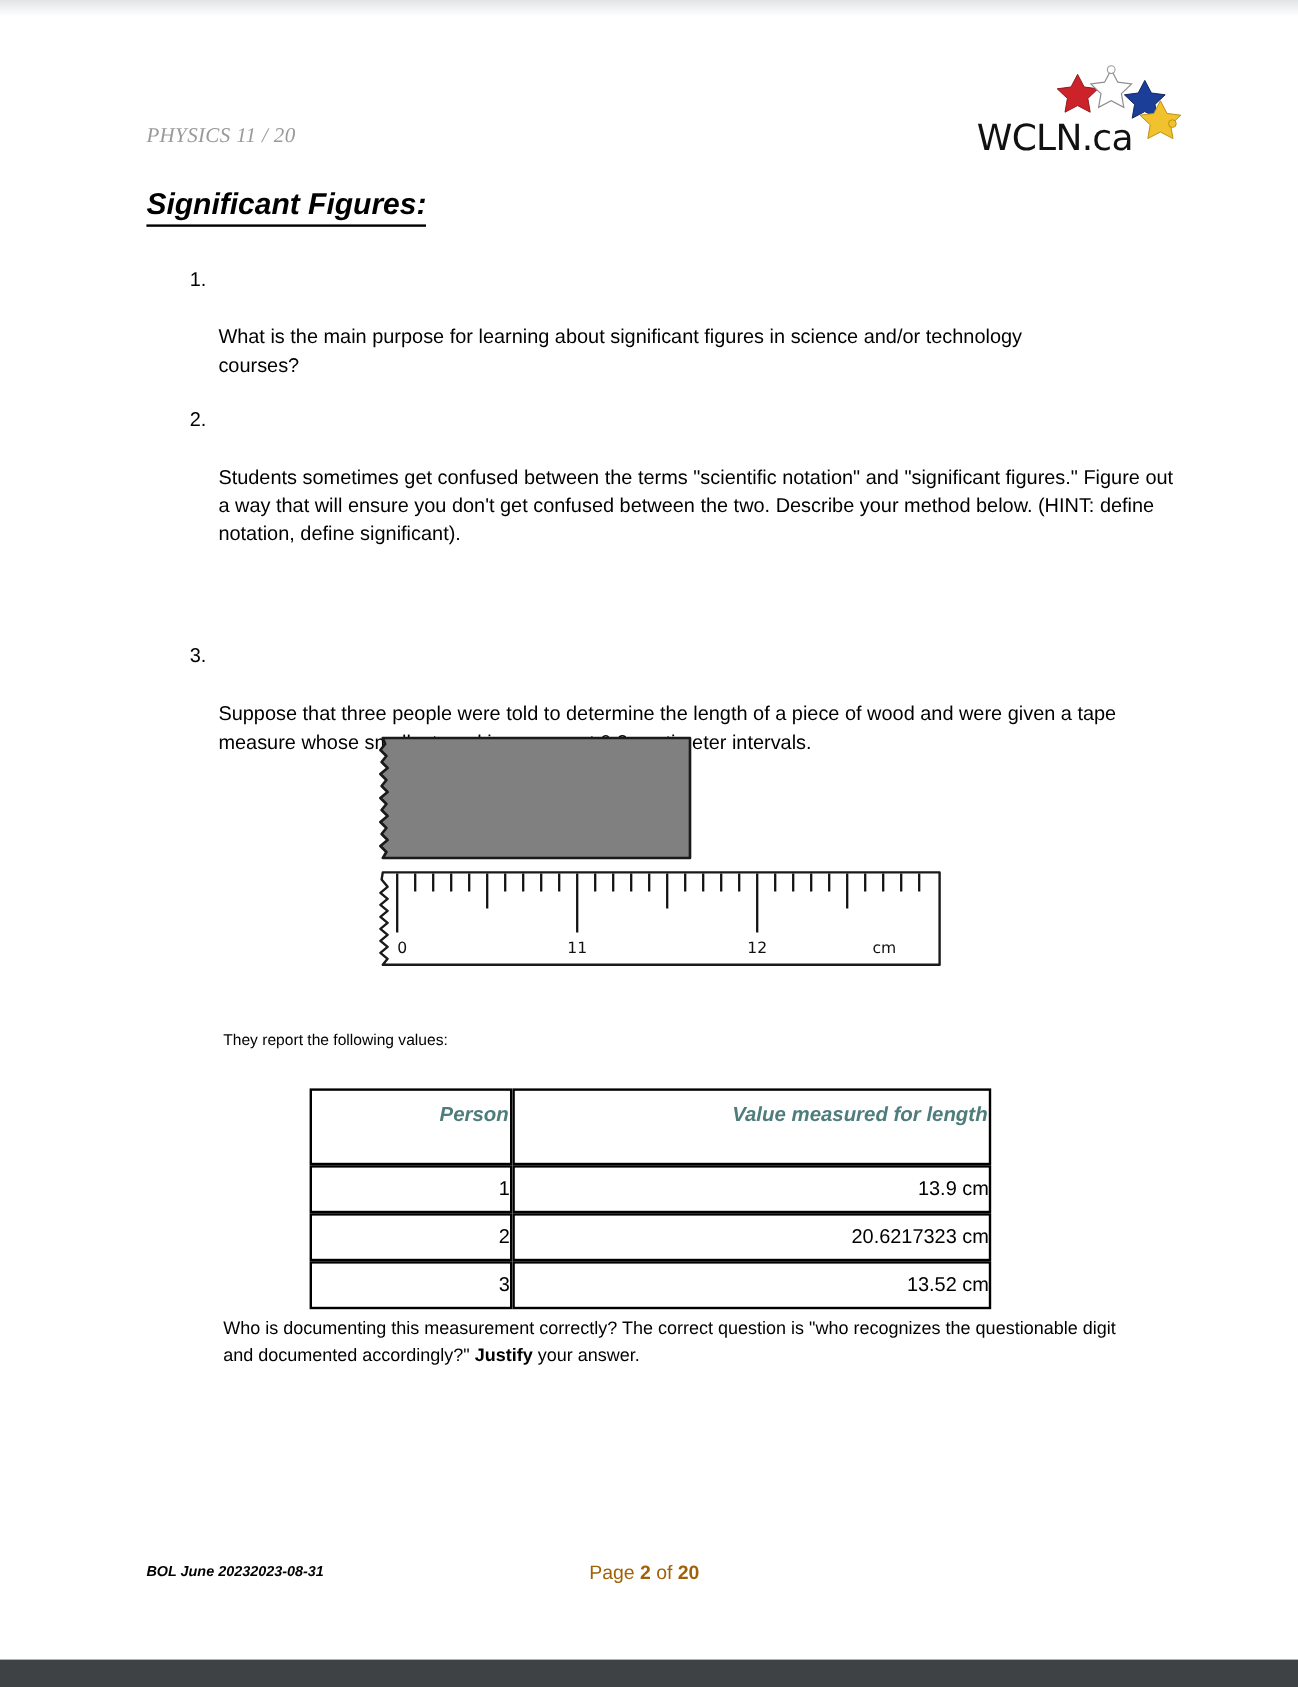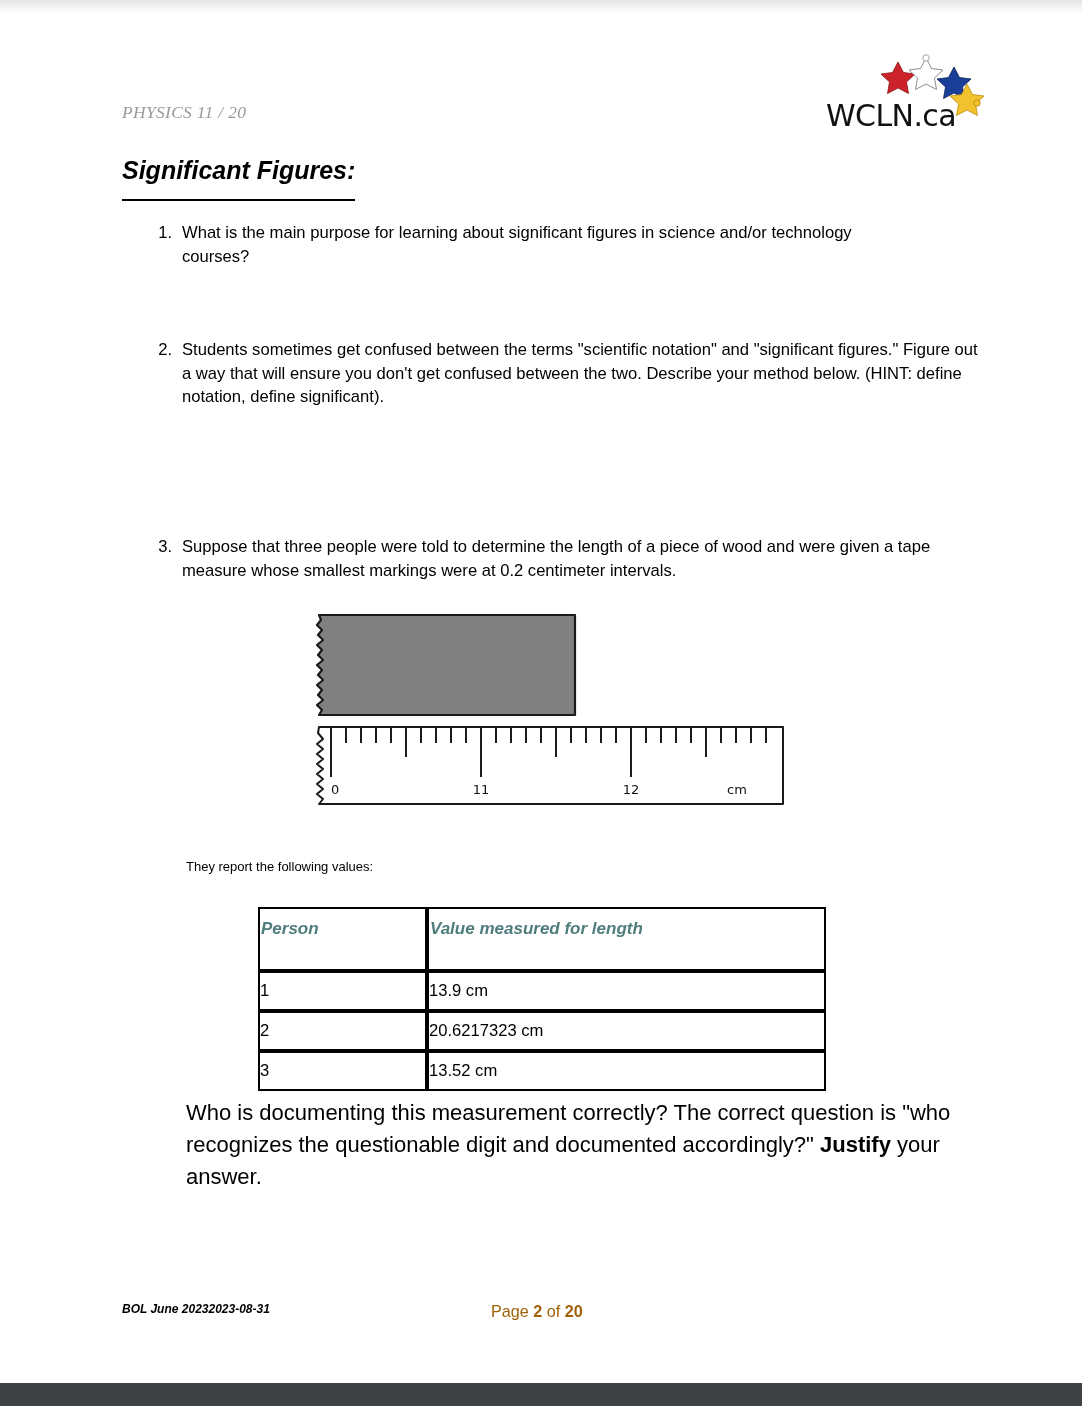--- a/index.html
+++ b/index.html
@@ -56,59 +56,59 @@
     top: 40px; left: 810px;
     width: 180px; height: 82px;
   }
   #logo-stars {
     position: absolute;
     top: 0px; left: 58px;
     width: 118px; height: 62px;
   }
   #logo-word {
     position: absolute;
-    top: 44px; left: 16px;
+    top: 44px; left: 4px;
     font-family: "DejaVu Sans", sans-serif;
     font-size: 30px;
     letter-spacing: -.6px;
     white-space: nowrap;
     color: #111111;
   }
   #logo-word .ca { color: #111111; }
 
   
   #section-title {
     position: absolute;
     top: 142px; left: 122px;
     font-size: 25px;
     font-weight: bold;
     font-style: italic;
     color: #000000;
     border-bottom: 2px solid #000000;
-    padding-bottom: 15px;
+    padding-bottom: 3px;
     line-height: 1.12;
     white-space: nowrap;
   }
 
   
   .qitem {
     position: absolute;
     display: flex;
     font-size: 16.6px;
     line-height: 1.42;
     color: #000000;
   }
   .qnum {
     width: 32px;
     flex: 0 0 32px;
     text-align: right;
     padding-right: 10px;
     box-sizing: border-box;
   }
-  .qtext { flex: 1 1 auto; }
+  .qtext { flex: 1 1 auto; margin-top: 48px; }
 
   #q1 { top: 207px; left: 150px; width: 760px; }
   #q2 { top: 324px; left: 150px; width: 830px; }
   #q3 { top: 521px; left: 150px; width: 790px; }
 
   
   #diagram {
     position: absolute;
     top: 595px; left: 305px;
     width: 490px; height: 200px;
@@ -119,40 +119,40 @@
     position: absolute;
     top: 845px; left: 186px;
     font-size: 13px;
     color: #000000;
     white-space: nowrap;
   }
   #closing {
     position: absolute;
     top: 1083px; left: 186px;
     width: 770px;
-    font-size: 22px;
+    font-size: 15px;
     line-height: 1.45;
     color: #000000;
   }
   #closing b { font-weight: bold; }
 
   
   #values-table {
     position: absolute;
     top: 893px; left: 258px;
     width: 568px;
     border-collapse: separate;
     border-spacing: 0;
     background: #ffffff;
   }
   #values-table td {
     border: 2px solid #000000;
     font-size: 16.6px;
     color: #000000;
-    text-align: left;
+    text-align: right;
     background: #ffffff;
   }
   #values-table .hcell {
     font-weight: bold;
     font-style: italic;
     color: #4f7d7c;
     font-size: 17px;
     height: 49px;
     vertical-align: top;
     padding-top: 10px;

